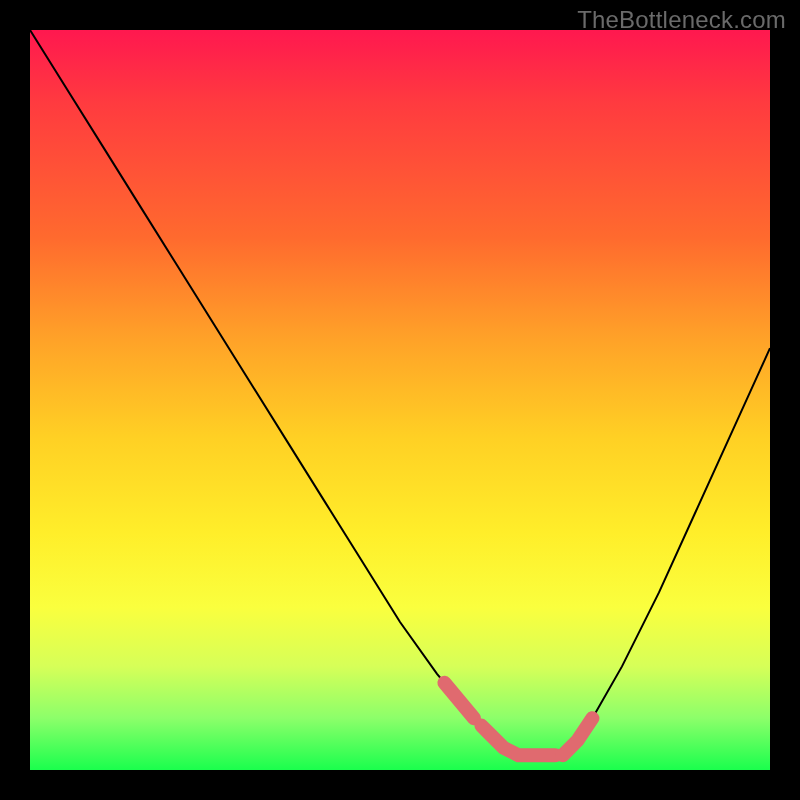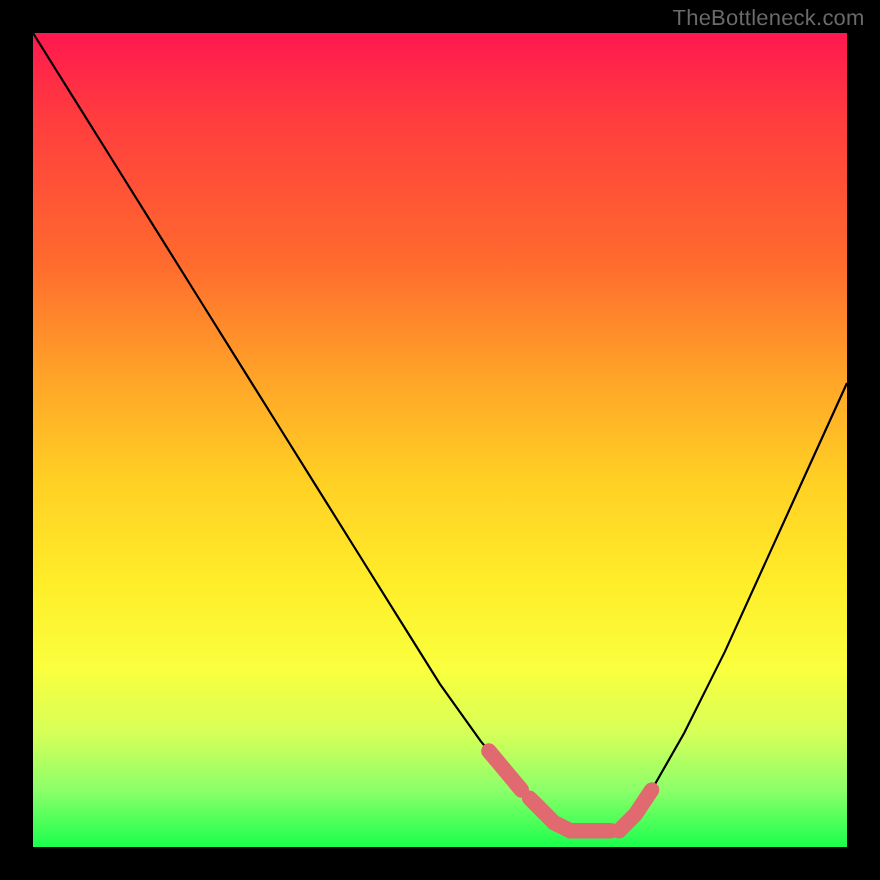--- a/index.html
+++ b/index.html
@@ -35,21 +35,21 @@
       #faff3e 78%,
       #d6ff58 86%,
       #8cff6a 93%,
       #1aff4d 100%);
   }
   .watermark {
     position: absolute;
     top: 6px;
     right: 14px;
     font-family: Arial, Helvetica, sans-serif;
-    font-size: 20px;
+    font-size: 24px;
     color: #6a6a6a;
     letter-spacing: 0.2px;
     user-select: none;
   }
   svg.curve {
     position: absolute;
     left: 0;
     top: 0;
     width: 740px;
     height: 740px;

